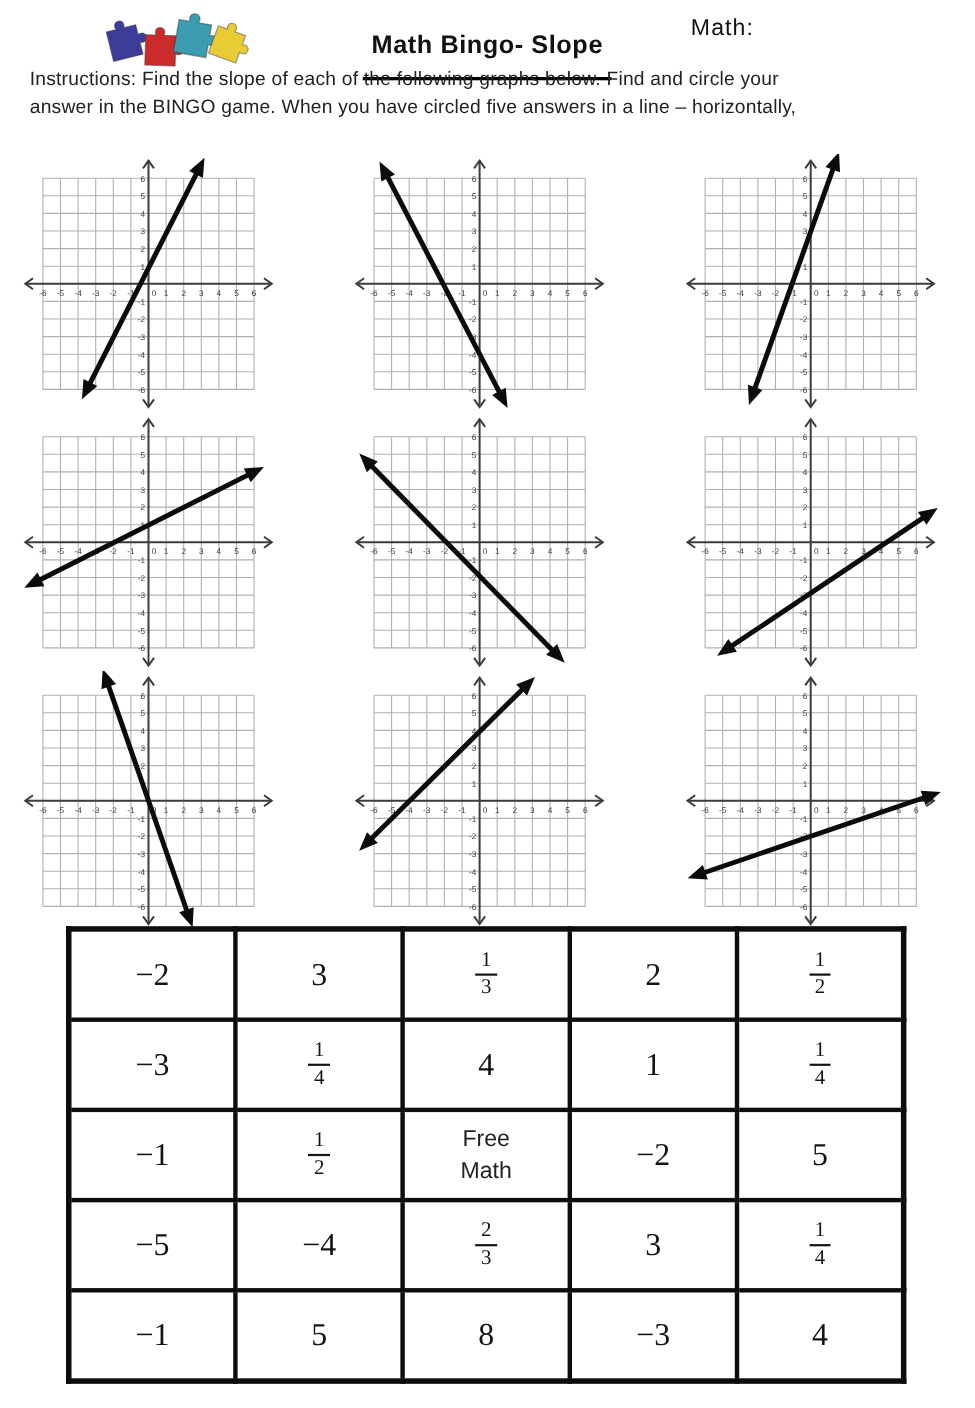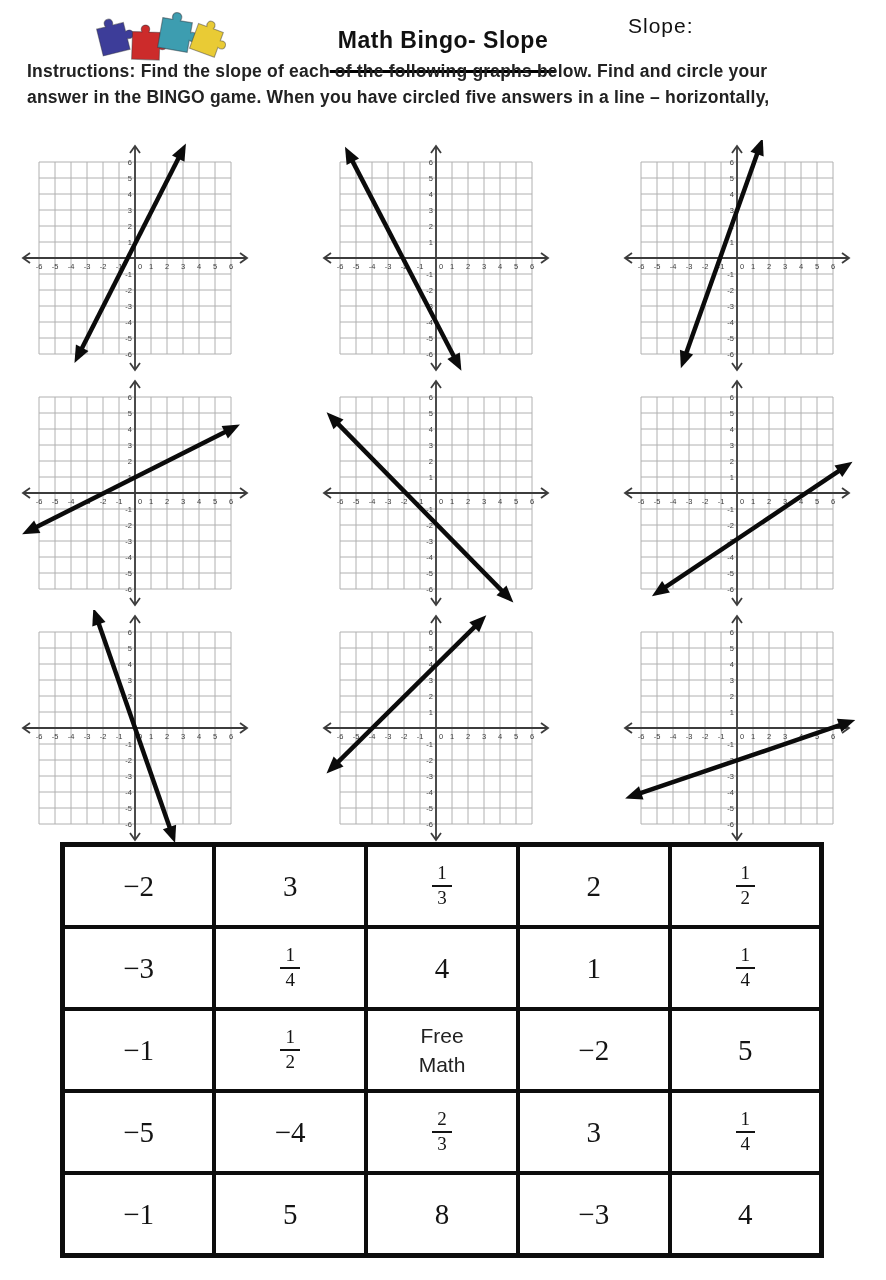--- a/index.html
+++ b/index.html
@@ -11,21 +11,21 @@
   .logo{position:absolute;left:96px;top:2px;width:140px;height:62px;}
   .title{
     position:absolute;top:12px;left:50%;transform:translateX(-50%);
     font-size:23px;font-weight:bold;letter-spacing:.5px;
     border-bottom:3px solid #000;padding:0 8px 16px;white-space:nowrap;
   }
   .name-label{position:absolute;top:14px;left:628px;font-size:21px;letter-spacing:1px;}
   
   .instructions{
     position:absolute;top:59px;left:27px;width:840px;
-    font-size:17.5px;line-height:25.5px;letter-spacing:.2px;color:#222;font-weight:bold;
+    font-size:17.5px;line-height:25.5px;letter-spacing:.2px;color:#222;
   }
   
   #graphs{position:absolute;left:0;top:0;width:886px;height:1280px;}
   .graph{position:absolute;}
   .graph text{font-family:"Liberation Sans",sans-serif;}
   
   #bingo{
     position:absolute;left:60px;top:842px;width:764px;
     border-collapse:collapse;table-layout:fixed;
     border:5px solid #0d0d0d;
@@ -45,21 +45,21 @@
 <svg class="logo" viewBox="0 0 140 62">
   <g stroke="#33333a" stroke-opacity="0.45" stroke-width="1.2">
     <path transform="translate(4,12) rotate(-14 15 27) scale(0.92)" d="M0,12 H10 C6,2 22,2 18,12 H30 V22 C40,18 40,34 30,30 V42 H0 Z" fill="#3d3d99"></path>
     <path transform="translate(36,19) rotate(2 15 27) scale(0.92)" d="M0,12 H10 C6,2 22,2 18,12 H30 V22 C40,18 40,34 30,30 V42 H0 Z" fill="#cc2b2b"></path>
     <path transform="translate(64,6) rotate(10 15 27)" d="M0,12 H10 C6,2 22,2 18,12 H30 V22 C40,18 40,34 30,30 V42 H0 Z" fill="#3d9db0"></path>
     <path transform="translate(96,15) rotate(20 15 27) scale(0.88)" d="M0,12 H10 C6,2 22,2 18,12 H30 V22 C40,18 40,34 30,30 V42 H0 Z" fill="#e9cb35"></path>
   </g>
 </svg>
 
 <h1 class="title">Math Bingo- Slope</h1>
-<div class="name-label">Slope:</div>
+<div class="name-label">Math:</div>
 
 <div class="instructions">
   <div>Instructions: Find the slope of each of the following graphs below. Find and circle your</div>
   <div>answer in the BINGO game. When you have circled five answers in a line – horizontally,</div>
 </div>
 
 <div id="graphs">
     <svg width="300" height="235" viewBox="0 0 300 235" class="graph" style="left: 0px; top: 140px;">
       <line x1="39" y1="22" x2="39" y2="214" stroke="#b0b0b0" stroke-width="1"></line>
       <line x1="39" y1="22" x2="231" y2="22" stroke="#b0b0b0" stroke-width="1"></line>

